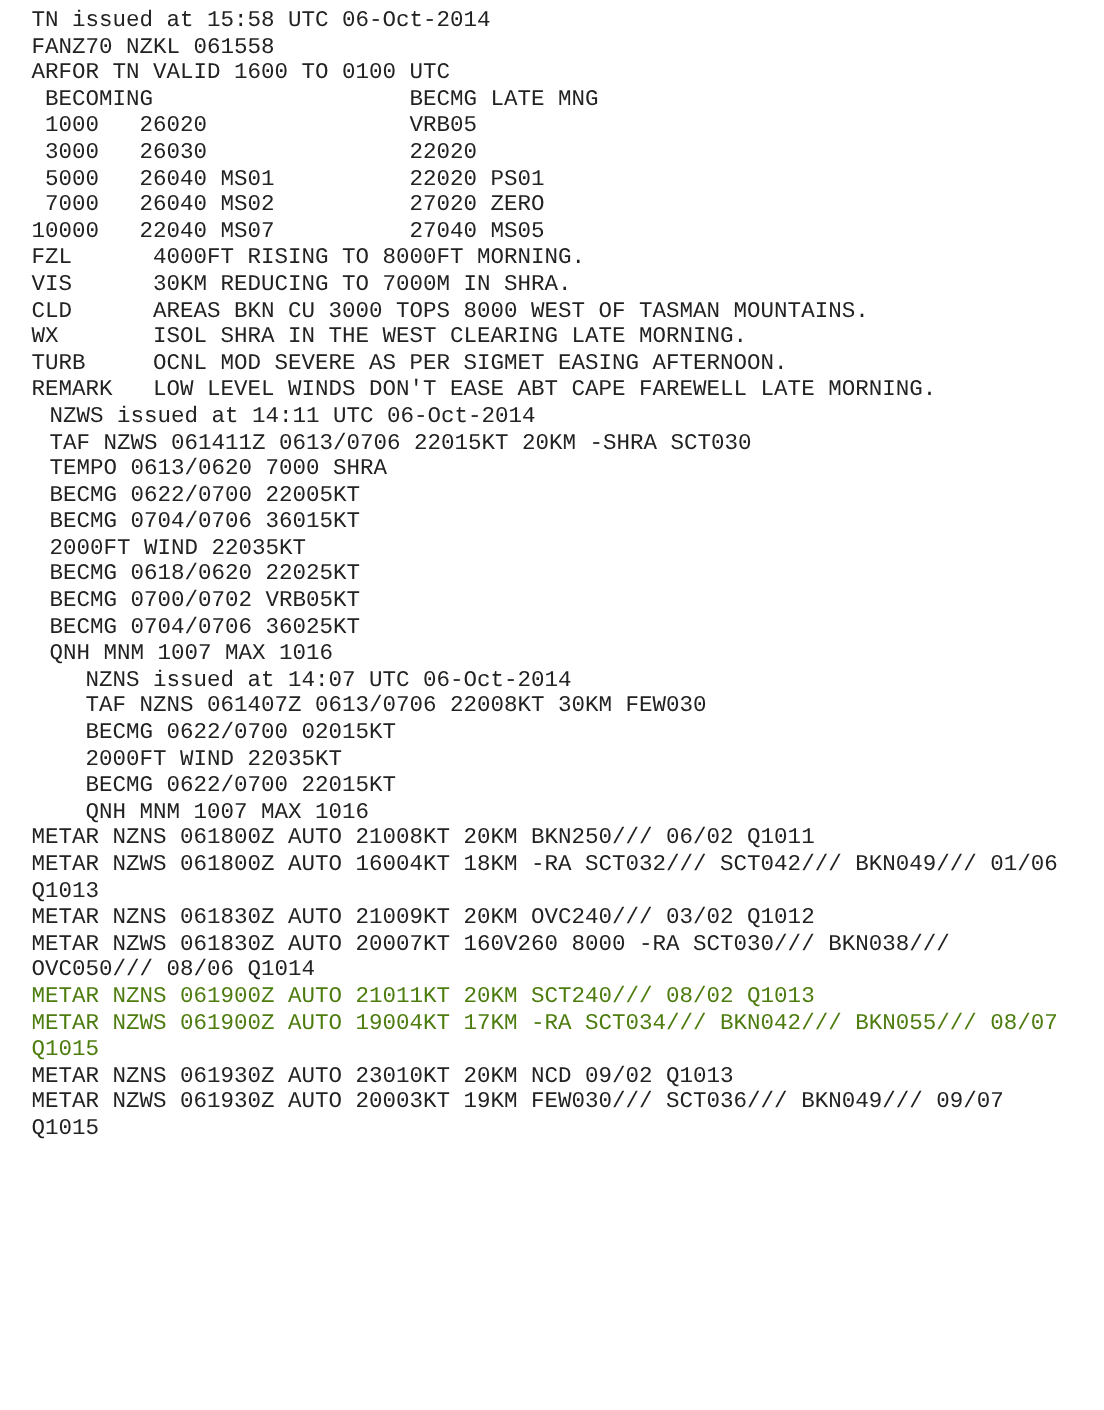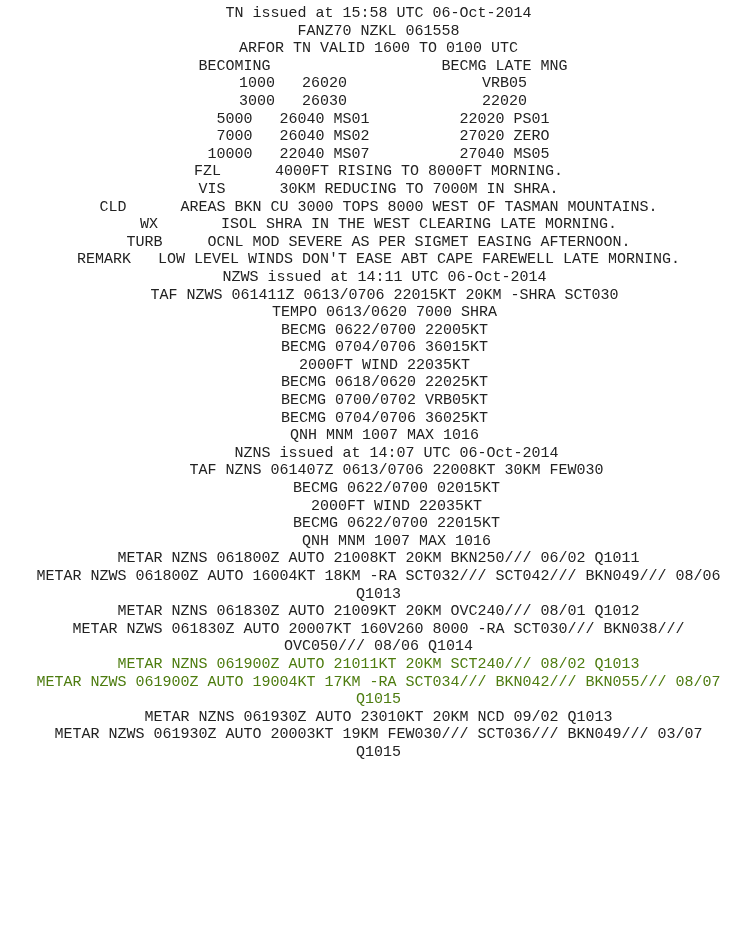--- a/index.html
+++ b/index.html
@@ -11,21 +11,20 @@
     width: 736px;
     height: 940px;
     overflow: hidden;
   }
   .page {
     box-sizing: border-box;
     width: 736px;
     height: 940px;
     padding: 5px 0 0 21px;
     background: #ffffff;
-    text-align: center;
   }
   pre.report-block {
     margin: 0;
     padding: 0;
     font-family: "Liberation Mono", "DejaVu Sans Mono", monospace;
     font-size: 15px;
     line-height: 17.6px;
     letter-spacing: 0;
     color: #222222;
     white-space: pre;
@@ -69,27 +68,27 @@
 QNH MNM 1007 MAX 1016</pre>
 
   <pre class="report-block gap-section" style="color: rgb(34, 34, 34); margin-left: 36px;">NZNS issued at 14:07 UTC 06-Oct-2014
 TAF NZNS 061407Z 0613/0706 22008KT 30KM FEW030
 BECMG 0622/0700 02015KT
 2000FT WIND 22035KT
 BECMG 0622/0700 22015KT
 QNH MNM 1007 MAX 1016</pre>
 
   <pre class="report-block gap-large" style="color: rgb(34, 34, 34);">METAR NZNS 061800Z AUTO 21008KT 20KM BKN250/// 06/02 Q1011
-METAR NZWS 061800Z AUTO 16004KT 18KM -RA SCT032/// SCT042/// BKN049/// 08/06
+METAR NZWS 061800Z AUTO 16004KT 18KM -RA SCT032/// SCT042/// BKN049/// 01/06
 Q1013</pre>
 
-  <pre class="report-block gap-line" style="color: rgb(34, 34, 34);">METAR NZNS 061830Z AUTO 21009KT 20KM OVC240/// 08/01 Q1012
+  <pre class="report-block gap-line" style="color: rgb(34, 34, 34);">METAR NZNS 061830Z AUTO 21009KT 20KM OVC240/// 03/02 Q1012
 METAR NZWS 061830Z AUTO 20007KT 160V260 8000 -RA SCT030/// BKN038///
 OVC050/// 08/06 Q1014</pre>
 
   <pre class="report-block gap-line" style="color: #4d7c0f;">METAR NZNS 061900Z AUTO 21011KT 20KM SCT240/// 08/02 Q1013
 METAR NZWS 061900Z AUTO 19004KT 17KM -RA SCT034/// BKN042/// BKN055/// 08/07
 Q1015</pre>
 
   <pre class="report-block gap-line" style="color: rgb(34, 34, 34);">METAR NZNS 061930Z AUTO 23010KT 20KM NCD 09/02 Q1013
-METAR NZWS 061930Z AUTO 20003KT 19KM FEW030/// SCT036/// BKN049/// 03/07
+METAR NZWS 061930Z AUTO 20003KT 19KM FEW030/// SCT036/// BKN049/// 09/07
 Q1015</pre>
 </main>
 
 </body></html>

